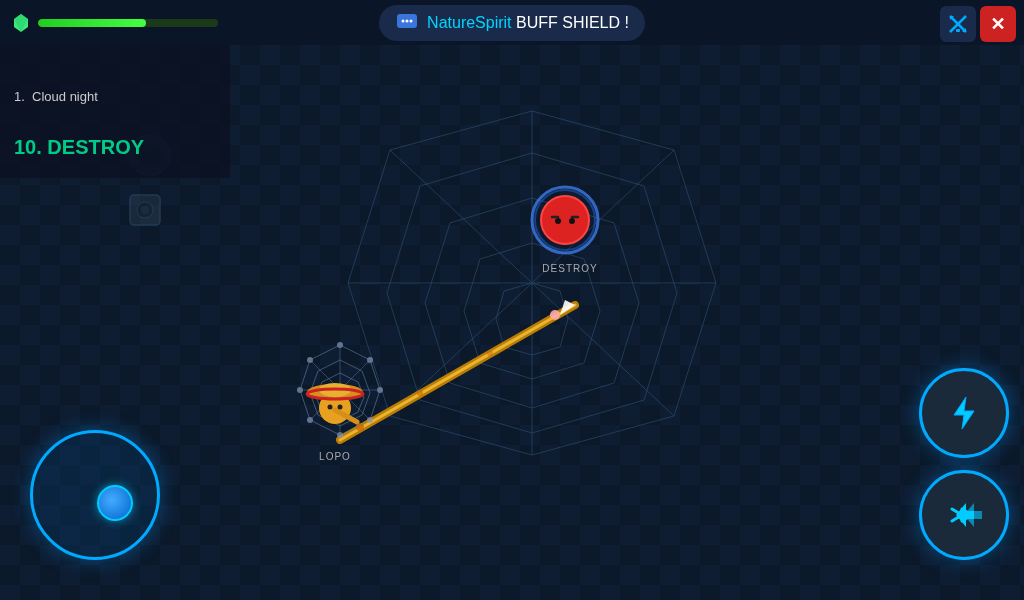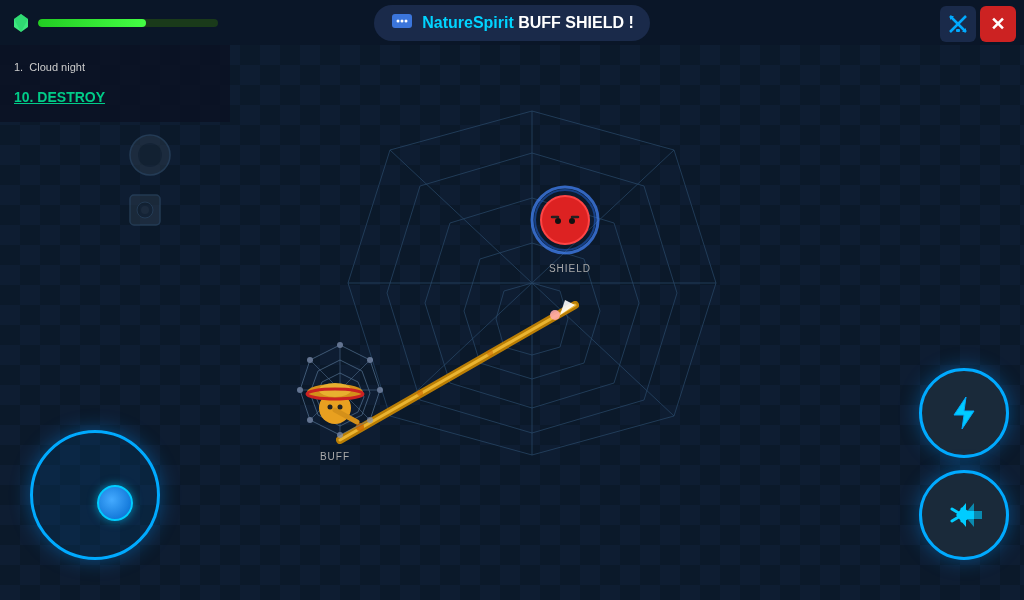--- a/index.html
+++ b/index.html
@@ -62,26 +62,26 @@
       padding: 6px 16px;
     }
 
     #chat-icon-svg {
       width: 24px;
       height: 24px;
     }
 
     #notification-name {
       color: #00d4ff;
-      font-weight: bold;
+      font-weight: normal;
     }
 
     #notification-action {
       color: white;
-      font-weight: bold;
+      font-weight: normal;
     }
 
     #top-right-icons {
       position: absolute;
       right: 8px;
       top: 6px;
       display: flex;
       gap: 4px;
       align-items: center;
     }
@@ -118,36 +118,36 @@
       position: absolute;
       left: 0;
       top: 45px;
       width: 230px;
       background: rgba(10, 18, 35, 0.85);
       padding: 12px 14px;
       z-index: 5;
     }
 
     .track-item {
-      font-size: 11px;
+      font-size: 13px;
       color: #cccccc;
       line-height: 1.9;
+      margin-top: 28px;
     }
 
     .track-item.active {
       color: #ffffff;
       font-weight: bold;
     }
 
     .track-item.highlight {
       color: #00cc88;
       font-weight: bold;
-      font-size: 14px;
-      margin-top: 6px;
-      text-decoration: underline;
+      font-size: 20px;
+      margin-top: 18px;
     }
 
     
     #arena {
       position: absolute;
       top: 45px;
       left: 0;
       width: 1024px;
       height: 555px;
     }
@@ -430,22 +430,22 @@
       <circle cx="35" cy="35" r="24" fill="none" stroke="#ff4444" stroke-width="2"></circle>
 
       <line x1="22" y1="32" x2="28" y2="32" stroke="#222" stroke-width="2.5" stroke-linecap="round"></line>
       <line x1="42" y1="32" x2="48" y2="32" stroke="#222" stroke-width="2.5" stroke-linecap="round"></line>
 
       <circle cx="28" cy="36" r="3" fill="#111"></circle>
       <circle cx="42" cy="36" r="3" fill="#111"></circle>
     </svg>
   </div>
 
-  <div class="char-label" id="lopo-label">BUFF</div>
-  <div class="char-label" id="destroy-label">SHIELD</div>
+  <div class="char-label" id="lopo-label">LOPO</div>
+  <div class="char-label" id="destroy-label">DESTROY</div>
 
   <div id="equip-icons">
     <svg width="80" height="120" viewBox="0 0 80 120">
 
       <circle cx="30" cy="30" r="20" fill="#2a3a4a" stroke="#3a5a7a" stroke-width="1.5"></circle>
       <circle cx="30" cy="30" r="12" fill="#1a2a3a"></circle>
 
       <rect x="10" y="70" width="30" height="30" rx="4" fill="#2a3a4a" stroke="#3a5a7a" stroke-width="1.5"></rect>
       <circle cx="25" cy="85" r="8" fill="#1a2a3a" stroke="#3a5a7a" stroke-width="1"></circle>
       <circle cx="25" cy="85" r="4" fill="#2a3a4a"></circle>

